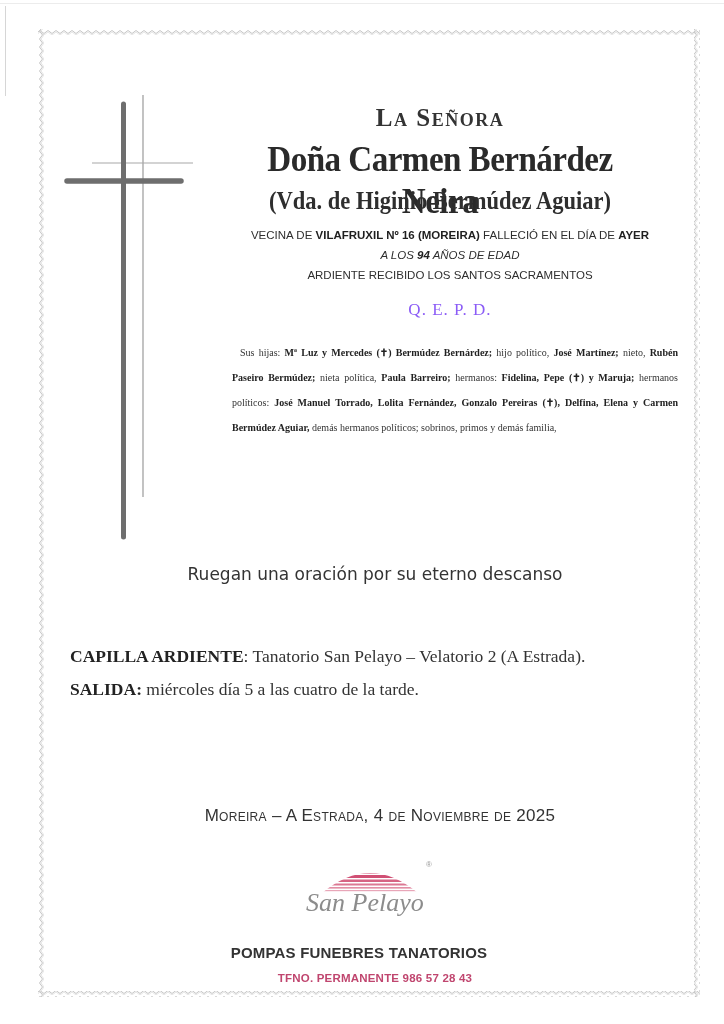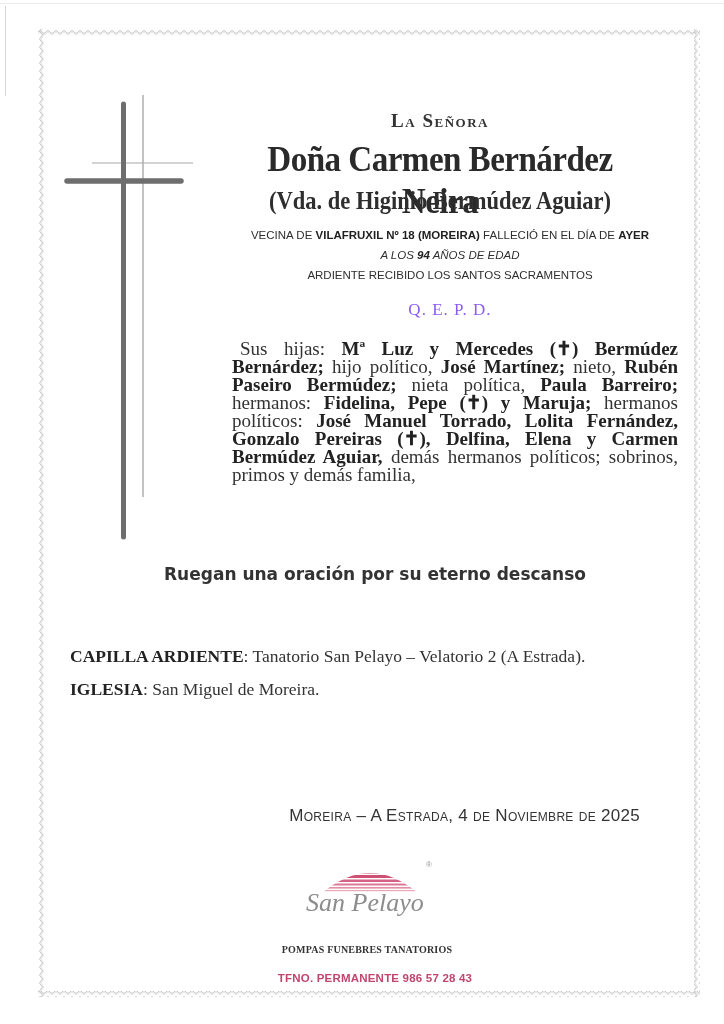--- a/index.html
+++ b/index.html
@@ -11,49 +11,49 @@
   .scan-edge-top { position: absolute; left: 0; top: 3px; width: 724px; height: 1px; background: #ececec; }
   .frame {
     position: absolute; left: 38px; top: 29px; width: 662px; height: 968px;
     box-sizing: border-box;
   }
   .frame svg { position: absolute; left: 0; top: 0; }
   .cross { position: absolute; left: 0; top: 0; width: 724px; height: 1024px; pointer-events: none; }
   .abs { position: absolute; }
   .center { text-align: center; }
   .la-senora {
-    left: 230px; width: 420px; top: 110px; font-size: 19px; font-variant: small-caps;
+    left: 230px; width: 420px; top: 104px; font-size: 25px; font-variant: small-caps;
     letter-spacing: 1.5px; font-weight: bold; color: #333;
   }
   .name {
     left: 210px; width: 460px; top: 138px; font-size: 36px; font-weight: bold; color: #2a2a2a;
     letter-spacing: -0.6px; transform: scaleX(0.92); transform-origin: center;
   }
   .widow {
     left: 210px; width: 460px; top: 187px; font-size: 25px; font-weight: bold; color: #2e2e2e;
     transform: scaleX(0.9); transform-origin: center;
   }
   .sans { font-family: "Liberation Sans", sans-serif; }
   .info { left: 220px; width: 460px; font-size: 11.5px; color: #2e2e2e; }
   .info b { color: #1f1f1f; }
   .qepd { left: 220px; width: 460px; top: 300px; font-size: 17px; color: #8b5cf6; letter-spacing: 1px; }
   .family {
-    left: 232px; width: 446px; top: 340px; font-size: 19px; line-height: 18px; text-align: justify;
+    left: 232px; width: 446px; top: 340px; font-size: 10px; line-height: 25px; text-align: justify;
     color: #333; text-indent: 8px;
   }
   .family b { color: #222; }
-  .pray { left: 150px; width: 450px; top: 564px; font-size: 17px; color: #333; font-family: "DejaVu Sans", sans-serif; font-weight: bold; }
+  .pray { left: 150px; width: 450px; top: 564px; font-size: 17px; color: #333; font-family: "DejaVu Sans", sans-serif; }
   .services { left: 70px; width: 620px; top: 640px; font-size: 17.5px; line-height: 32.5px; color: #333; }
   .services b { color: #222; }
   .dateline {
     left: 120px; width: 520px; top: 806px; font-size: 17px; color: #333; font-variant: small-caps;
-    font-family: "Liberation Sans", sans-serif; letter-spacing: 0.3px; text-align: right;
+    font-family: "Liberation Sans", sans-serif; letter-spacing: 0.3px;
   }
   .logo { left: 300px; top: 855px; width: 140px; height: 80px; }
-  .pompas { left: 212px; width: 310px; top: 944px; font-size: 10px; font-weight: bold; color: #333; font-family: Liberation Serif, serif; letter-spacing: 0.2px; }
+  .pompas { left: 204px; width: 310px; top: 944px; font-size: 15px; font-weight: bold; color: #333; font-family: Liberation Sans, sans-serif; letter-spacing: 0.2px; }
   .tfno { left: 220px; width: 310px; top: 972px; font-size: 11.5px; font-weight: bold; color: #c0466f; font-family: "Liberation Sans", sans-serif; letter-spacing: 0.2px; }
 </style>
 </head>
 <body>
 
 <div class="scan-edge-top"></div>
 <div class="scan-edge-left"></div>
 
 <div class="frame">
   <svg width="662" height="968" viewBox="0 0 662 968" xmlns="http://www.w3.org/2000/svg">
@@ -79,37 +79,37 @@
   <line x1="92" y1="163" x2="193" y2="163" stroke="#a8a8a8" stroke-width="1.2"></line>
   <line x1="123.5" y1="104" x2="123.5" y2="537" stroke="#6e6e6e" stroke-width="5" stroke-linecap="round"></line>
   <line x1="67" y1="181" x2="181" y2="181" stroke="#6e6e6e" stroke-width="5.5" stroke-linecap="round"></line>
 </svg>
 
 <div class="abs center la-senora">La Señora</div>
 <div class="abs center name">Doña Carmen Bernárdez Neira</div>
 <div class="abs center widow">(Vda. de Higinio Bermúdez Aguiar)</div>
 
 <div class="abs center info sans" style="top:229px;">
-  <span>VECINA DE </span><b>VILAFRUXIL Nº 18  (MOREIRA)</b><span> FALLECIÓ EN EL DÍA DE </span><b>AYER</b>
+  <span>VECINA DE </span><b>VILAFRUXIL Nº 16  (MOREIRA)</b><span> FALLECIÓ EN EL DÍA DE </span><b>AYER</b>
 </div>
 <div class="abs center info sans" style="top:249px;font-style:italic;">
   <span>A LOS </span><b>94</b><span> AÑOS DE EDAD</span>
 </div>
 <div class="abs center info sans" style="top:269px;">ARDIENTE RECIBIDO LOS SANTOS SACRAMENTOS</div>
 <div class="abs center qepd">Q. E. P. D.</div>
 
 <div class="abs family">
   <span>Sus hijas: </span><b>Mª Luz y Mercedes (✝) Bermúdez Bernárdez;</b><span> hijo político, </span><b>José Martínez;</b><span> nieto, </span><b>Rubén Paseiro Bermúdez;</b><span> nieta política, </span><b>Paula Barreiro;</b><span> hermanos: </span><b>Fidelina, Pepe (✝) y Maruja;</b><span> hermanos políticos: </span><b>José Manuel Torrado, Lolita Fernández, Gonzalo Pereiras (✝), Delfina, Elena y Carmen Bermúdez Aguiar,</b><span> demás hermanos políticos; sobrinos, primos y demás familia,</span>
 </div>
 
 <div class="abs center pray">Ruegan una oración por su eterno descanso</div>
 
 <div class="abs services">
   <div><b>CAPILLA ARDIENTE</b><span>: </span><span>Tanatorio San Pelayo – Velatorio 2 (A Estrada).</span></div>
-  <div><b>IGLESIA</b><span>: </span><span>San Miguel de Moreira.</span></div>
+  <div><b>SALIDA:</b><span> </span><span>miércoles día 5 a las cuatro de la tarde.</span></div>
 </div>
 
 <div class="abs center dateline">Moreira – A Estrada, 4 de Noviembre de 2025</div>
 
 <div class="abs logo">
   <svg width="140" height="80" viewBox="0 0 140 80" xmlns="http://www.w3.org/2000/svg">
     <defs>
       <clipPath id="dome">
           <path d="M22 38 Q70 -2 118 38 Z"></path>
         </clipPath>

